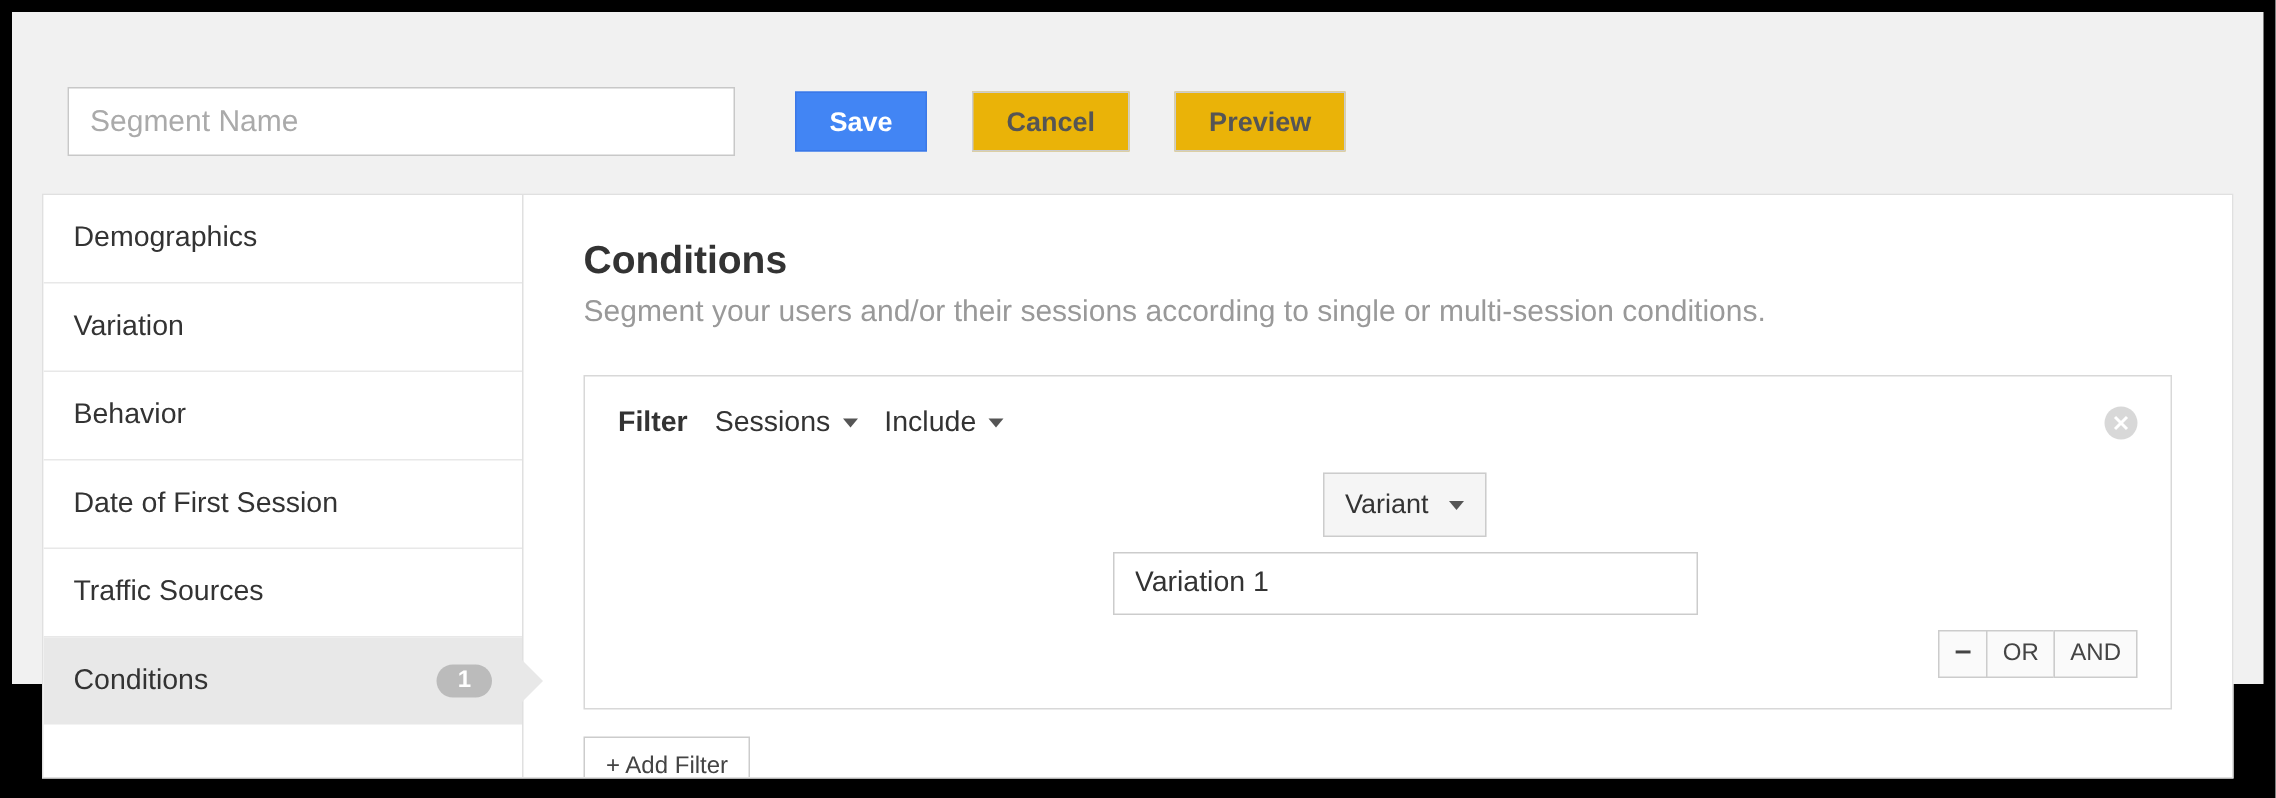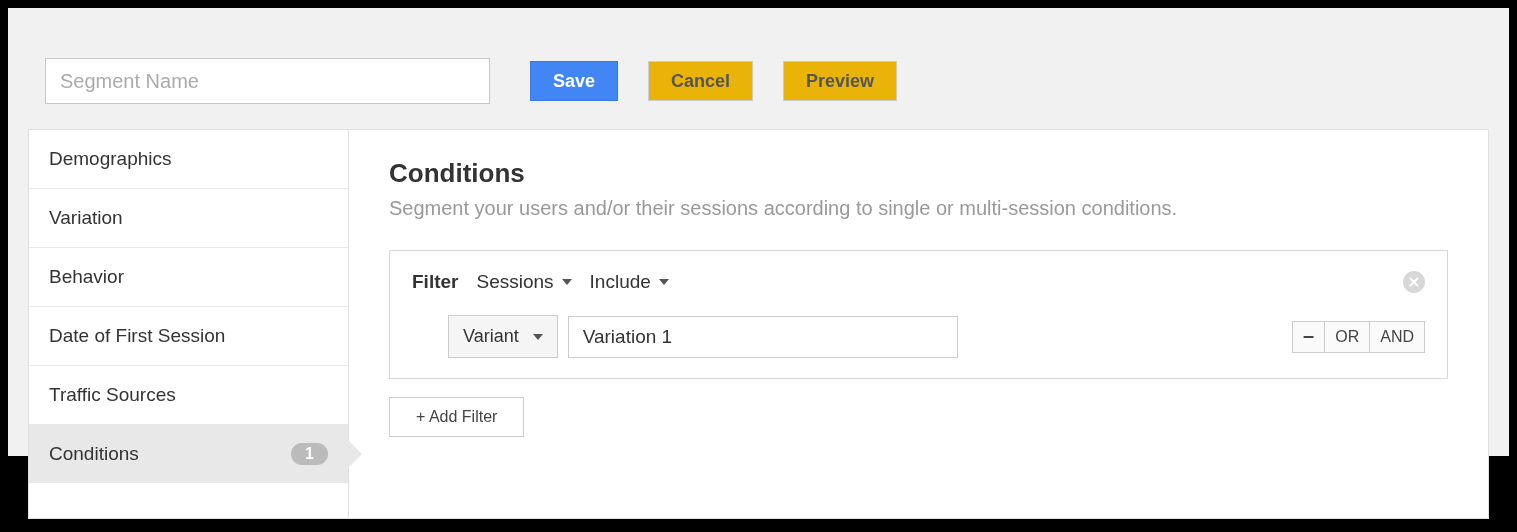--- a/index.html
+++ b/index.html
@@ -177,20 +177,21 @@
     }
     .close-circle svg {
       width: 10px;
       height: 10px;
     }
     .filter-row {
       display: flex;
       align-items: center;
       gap: 10px;
       padding-left: 36px;
+      flex-direction: column;
     }
     .dd-box {
       display: inline-flex;
       align-items: center;
       gap: 14px;
       border: 1px solid #ccc;
       background: #f5f5f5;
       padding: 10px 14px;
       font-size: 18px;
       color: #333;
@@ -221,21 +222,21 @@
     }
     .row-actions .mini:first-child {
       font-weight: bold;
       font-size: 20px;
       line-height: 16px;
       padding: 4px 10px 8px 10px;
     }
     .add-filter-btn {
       border: 1px solid #ccc;
       background: #fff;
-      padding: 10px 26px;
+      padding: 10px 14px;
       font-size: 16px;
       color: #444;
       cursor: pointer;
     }
   </style>
 </head>
 <body>
 
 <div class="outer-frame">
   <div class="gray-bar">

